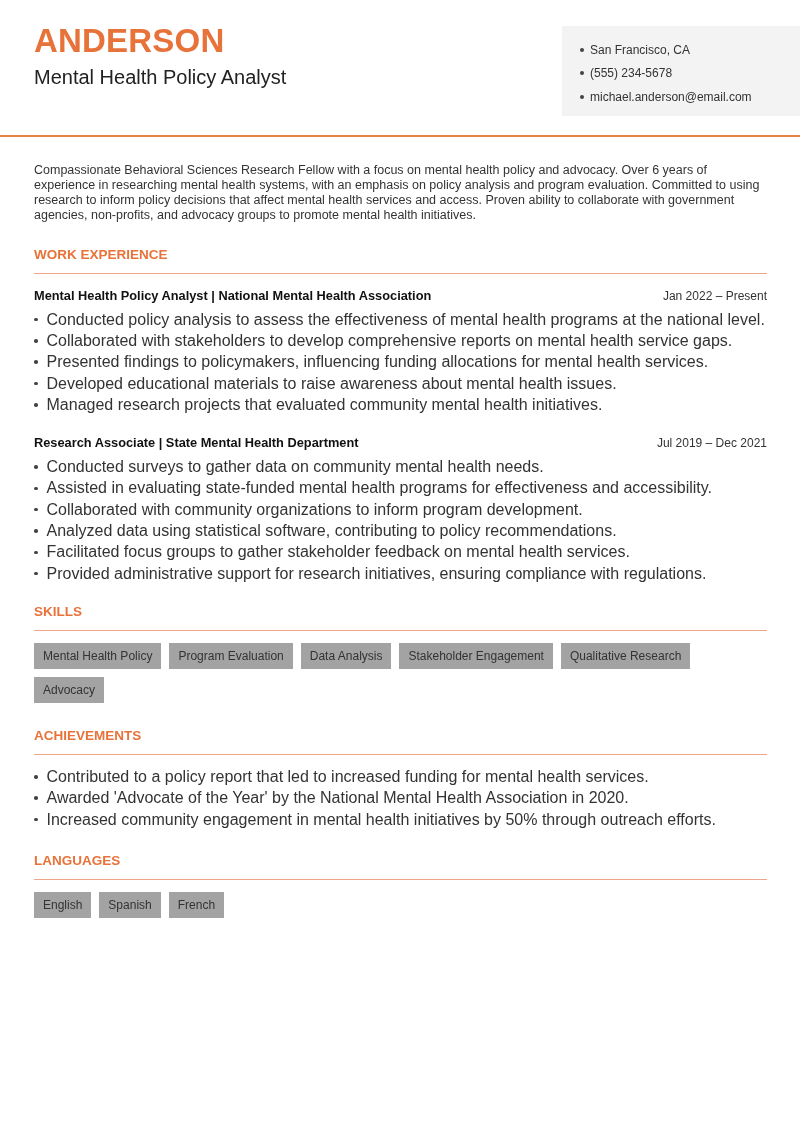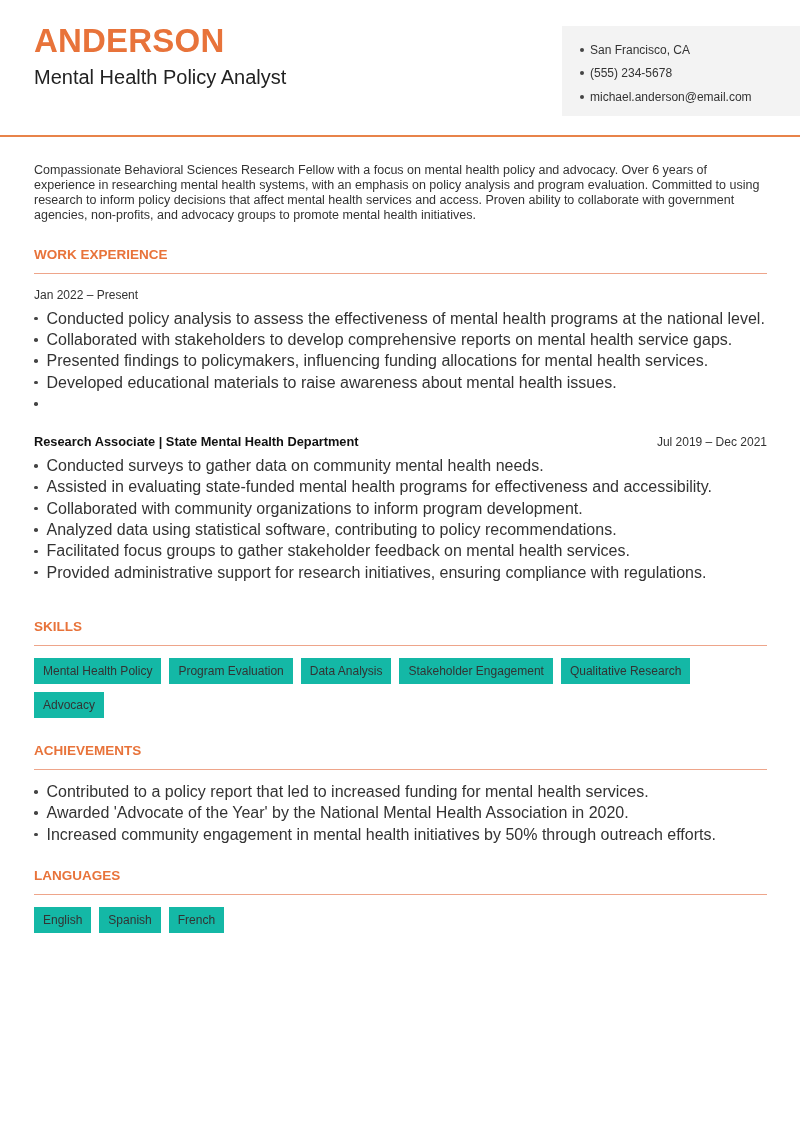--- a/index.html
+++ b/index.html
@@ -22,21 +22,21 @@
     .section-title { font-size: 13.5px; font-weight: 700; color: #e8733a; text-transform: uppercase; padding-bottom: 11px; border-bottom: 1.5px solid #eea58a; }
 
     .job-head { display: flex; justify-content: space-between; align-items: baseline; margin-top: 14px; }
     .job-role { font-size: 12.8px; font-weight: 700; color: #111; }
     .job-date { font-size: 12px; color: #333; }
     .bullets { list-style: none; margin-top: 6px; }
     .bullets li { display: flex; align-items: center; font-size: 16px; color: #333; height: 21.3px; }
     .bullets li .bullet { margin-left: 0; margin-right: 9px; width: 3.5px; height: 3.5px; }
 
     .tags { display: flex; flex-wrap: wrap; gap: 8px; margin-top: 12px; }
-    .tag { background: #14b8a6; font-size: 12px; color: #333; padding: 0 9px; height: 26px; line-height: 26px; }
+    .tag { background: #a3a3a3; font-size: 12px; color: #333; padding: 0 9px; height: 26px; line-height: 26px; }
 
     .edu-head { display: flex; justify-content: space-between; align-items: baseline; margin-top: 14px; }
     .edu-degree { font-size: 12.8px; font-weight: 700; color: #111; }
     .edu-date { font-size: 12px; color: #333; }
     .edu-school { font-size: 12px; color: #444; margin-top: 5px; }
   </style>
 </head>
 <body>
 
 <div class="header">
@@ -61,20 +61,21 @@
 </div>
 
 <div class="content">
   <p class="summary">Compassionate Behavioral Sciences Research Fellow with a focus on mental health policy and advocacy. Over 6 years of experience in researching mental health systems, with an emphasis on policy analysis and program evaluation. Committed to using research to inform policy decisions that affect mental health services and access. Proven ability to collaborate with government agencies, non-profits, and advocacy groups to promote mental health initiatives.</p>
 
   <div style="margin-top:24px;">
     <div class="section-title">WORK EXPERIENCE</div>
 
     <div>
       <div class="job-head">
+        <span class="job-role">Mental Health Policy Analyst | National Mental Health Association</span>
         <span class="job-date">Jan 2022 – Present</span>
       </div>
       <ul class="bullets">
         <li>
             <span class="bullet"></span>
             <span>Conducted policy analysis to assess the effectiveness of mental health programs at the national level.</span>
           </li>
         <li>
             <span class="bullet"></span>
             <span>Collaborated with stakeholders to develop comprehensive reports on mental health service gaps.</span>
@@ -82,20 +83,21 @@
         <li>
             <span class="bullet"></span>
             <span>Presented findings to policymakers, influencing funding allocations for mental health services.</span>
           </li>
         <li>
             <span class="bullet"></span>
             <span>Developed educational materials to raise awareness about mental health issues.</span>
           </li>
         <li>
             <span class="bullet"></span>
+            <span>Managed research projects that evaluated community mental health initiatives.</span>
           </li>
       </ul>
     </div>
 
     <div>
       <div class="job-head" style="margin-top:20px;">
         <span class="job-role">Research Associate | State Mental Health Department</span>
         <span class="job-date">Jul 2019 – Dec 2021</span>
       </div>
       <ul class="bullets">
@@ -120,21 +122,21 @@
             <span>Facilitated focus groups to gather stakeholder feedback on mental health services.</span>
           </li>
         <li>
             <span class="bullet"></span>
             <span>Provided administrative support for research initiatives, ensuring compliance with regulations.</span>
           </li>
       </ul>
     </div>
   </div>
 
-  <div style="margin-top:36px;">
+  <div style="margin-top:20px;">
     <div class="section-title">SKILLS</div>
     <div class="tags">
       <span class="tag">Mental Health Policy</span>
       <span class="tag">Program Evaluation</span>
       <span class="tag">Data Analysis</span>
       <span class="tag">Stakeholder Engagement</span>
       <span class="tag">Qualitative Research</span>
       <span class="tag">Advocacy</span>
     </div>
   </div>

